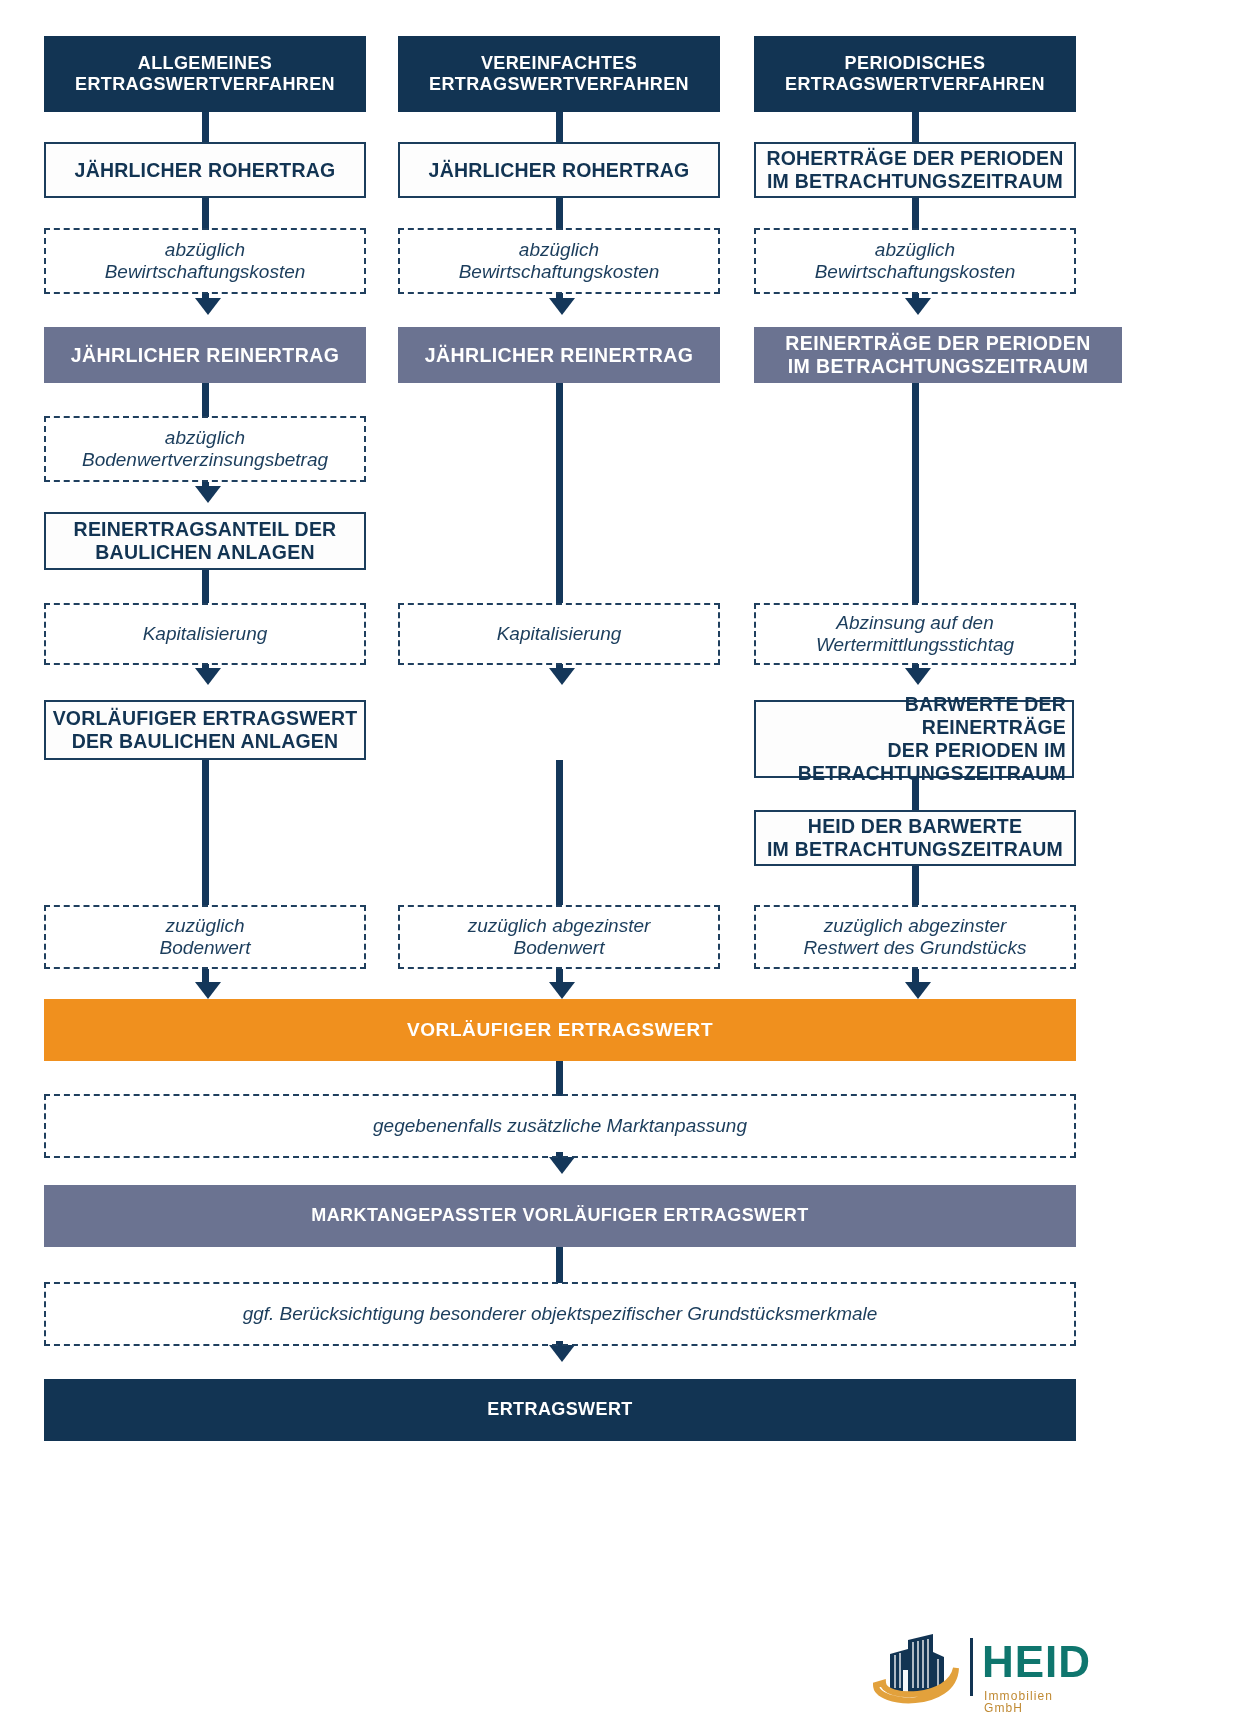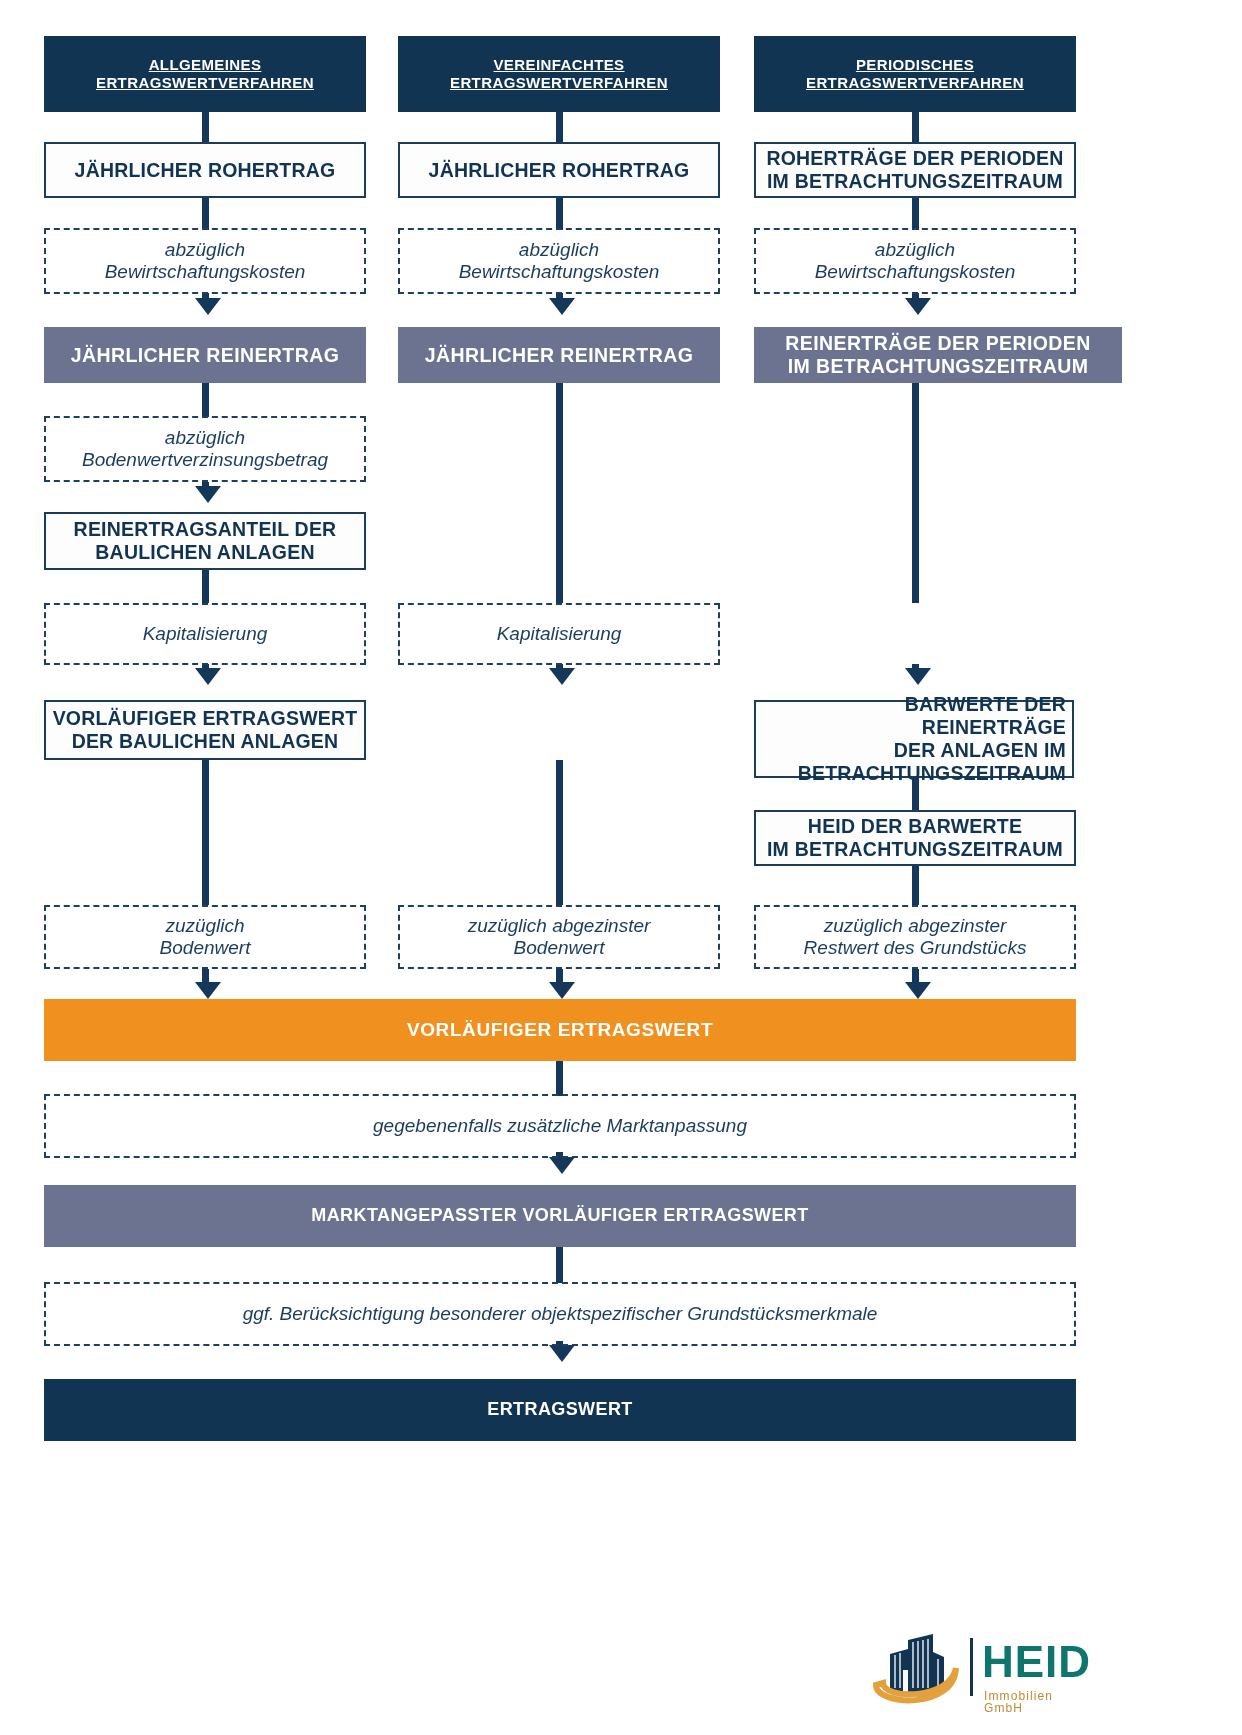--- a/index.html
+++ b/index.html
@@ -61,21 +61,21 @@
   
   .n-dashed {
     background: transparent;
     color: #1b3d5c;
     border: 2px dashed #1f3f5e;
     font-style: italic;
     font-weight: normal;
   }
 
   
-  .fs-head   { font-size: 15px; text-decoration: underline; }
+  .fs-head   { font-size: 18px; }
   .fs-box    { font-size: 19.5px; }
   .fs-dash   { font-size: 19px; }
   .fs-bar    { font-size: 19px; }
   .fs-barbig { font-size: 18px; }
 
   
   .conn {
     position: absolute;
     background: #14375a;
     width: 7px;
@@ -271,25 +271,31 @@
     </span>
   </div>
 
   <div class="node n-grey fs-box" style="left:754px; top:327px; width:368px; height:56px;">
     <span class="txt">
       <span>REINERTRÄGE DER PERIODEN</span><br>
       <span>IM BETRACHTUNGSZEITRAUM</span>
     </span>
   </div>
 
+  <div class="node n-dashed fs-dash" style="left:754px; top:603px; width:322px; height:62px;">
+    <span class="txt">
+      <span>Abzinsung auf den</span><br>
+      <span>Wertermittlungsstichtag</span>
+    </span>
+  </div>
 
   <div class="node n-outline fs-box" style="left:754px; top:700px; width:320px; height:78px;text-align:right;">
     <span class="txt">
       <span>BARWERTE DER REINERTRÄGE</span><br>
-      <span>DER ANLAGEN IM</span><br>
+      <span>DER PERIODEN IM</span><br>
       <span>BETRACHTUNGSZEITRAUM</span>
     </span>
   </div>
 
   <div class="node n-outline fs-box" style="left:754px; top:810px; width:322px; height:56px;">
     <span class="txt">
       <span>HEID DER BARWERTE</span><br>
       <span>IM BETRACHTUNGSZEITRAUM</span>
     </span>
   </div>

